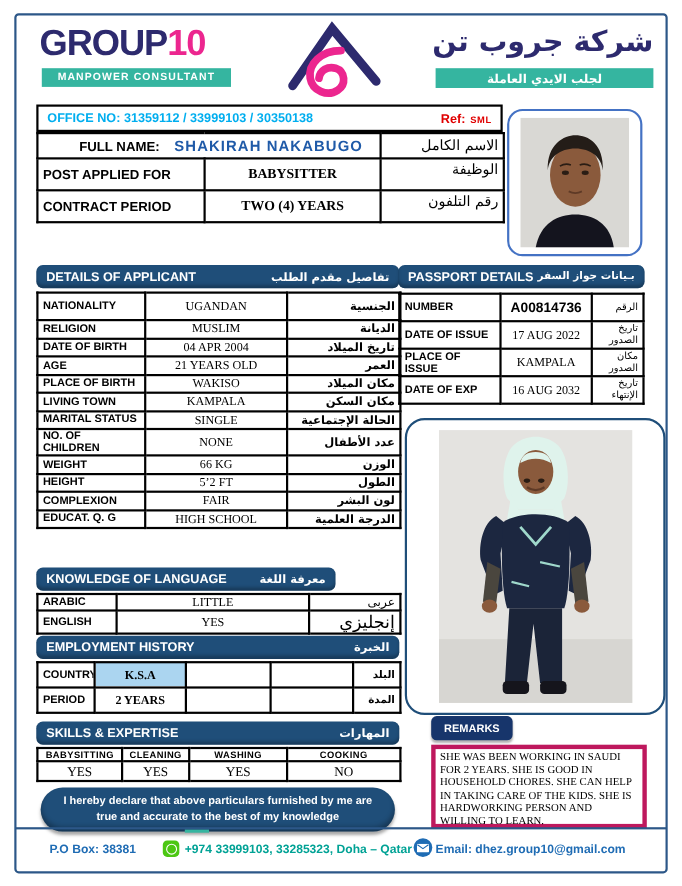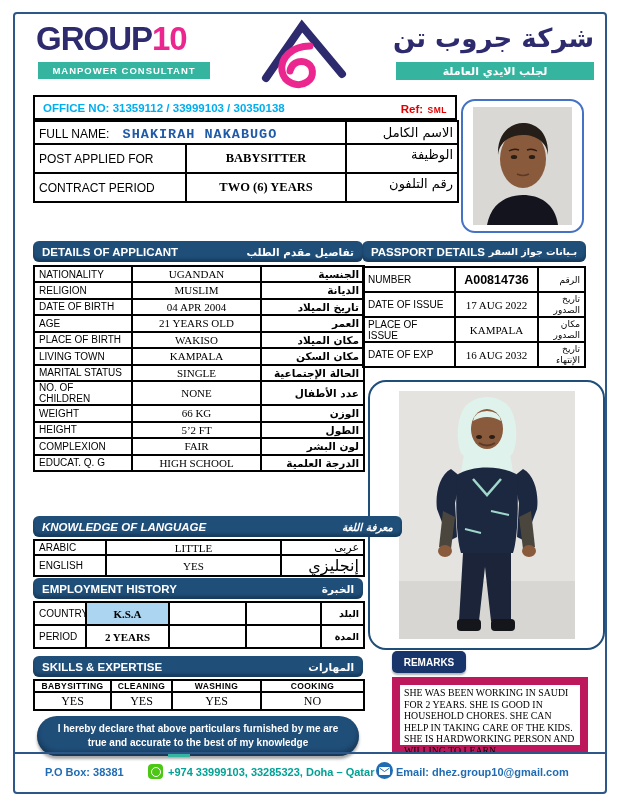--- a/index.html
+++ b/index.html
@@ -14,42 +14,42 @@
   .teal-banner{background:#35b5a0;color:#fff;font-weight:bold;text-align:center;display:flex;align-items:center;justify-content:center;}
   .company-ar{font-family:"DejaVu Sans",sans-serif;font-weight:bold;color:#2d2a6e;font-size:26px;text-align:right;direction:rtl;line-height:1.1;}
   
   .office-box{left:33px;top:95px;width:424px;height:25px;border:2px solid #000;display:flex;align-items:center;justify-content:space-between;padding:0 8px;box-sizing:border-box;}
   .office-text{color:#00aeef;font-weight:bold;font-size:11.5px;}
   .ref-label{color:#e00000;font-weight:bold;font-size:11.5px;}
   .ref-value{color:#e00000;font-weight:bold;font-size:8.5px;letter-spacing:.5px;}
   
   table{border-collapse:collapse;table-layout:fixed;}
   td{border:2px solid #000;padding:0 4px;overflow:hidden;box-sizing:border-box;}
-  .lbl{font-weight:normal;font-size:10px;font-family:"Liberation Sans",sans-serif;}
+  .lbl{font-weight:bold;font-size:10px;font-family:"Liberation Sans",sans-serif;margin-left:33px;}
   .val{font-family:"Liberation Serif",serif;font-size:11px;text-align:center;}
   .arb{font-family:"DejaVu Sans",sans-serif;font-weight:bold;font-size:10.5px;text-align:right;direction:rtl;}
   
   .bar{background:#1f4e79;color:#fff;border-radius:6px;height:21px;display:flex;align-items:center;justify-content:space-between;padding:0 9px;box-shadow:inset 0 -3px 3px rgba(0,0,0,.25);box-sizing:border-box;}
   .bar .en{font-weight:bold;font-size:11.5px;}
   .bar .art{font-family:"DejaVu Sans",sans-serif;font-weight:bold;font-size:10.5px;direction:rtl;}
   
   .nt .lbl{font-size:12px;}
   .nt .val{font-weight:bold;font-size:12.5px;}
   .nt .arb{font-size:13px;font-weight:normal;font-family:"DejaVu Sans",sans-serif;}
-  .fullname{color:#1f5aa8;font-family:Liberation Mono, monospace;font-weight:bold;font-size:13.5px;letter-spacing:1px;}
+  .fullname{color:#1f5aa8;font-family:Liberation Sans, sans-serif;font-weight:bold;font-size:13.5px;letter-spacing:1px;}
   
   .photo-card{border:2px solid #4472c4;border-radius:14px;background:#fff;display:flex;align-items:center;justify-content:center;}
   .body-card{border:2px solid #1f4e79;border-radius:18px;background:#fff;display:flex;align-items:center;justify-content:center;}
   .ksa{background:#abd5f0;font-weight:bold;}
   .skl-h{font-size:8.5px;font-weight:bold;letter-spacing:.4px;text-align:center;font-family:"Liberation Sans",sans-serif;}
   .skl-v{font-family:"Liberation Serif",serif;font-size:12px;text-align:center;}
   .decl{left:37px;top:716px;width:322px;height:40px;background:#1f4e79;border-radius:20px;color:#fff;font-weight:bold;font-size:10px;display:flex;align-items:center;justify-content:center;text-align:center;line-height:1.4;padding:8px 14px;box-sizing:border-box;box-shadow:0 3px 3px rgba(0,0,0,.35), inset 0 -4px 5px rgba(0,0,0,.3);}
   .decl-dash{left:168px;top:754px;width:22px;height:3px;background:#35b5a0;}
   .remarks-btn{left:392px;top:651px;width:74px;height:22px;background:#17356b;border-radius:5px;color:#fff;font-weight:bold;font-size:10px;display:flex;align-items:center;justify-content:center;box-shadow:0 2px 2px rgba(0,0,0,.3);}
-  .remarks-box{left:392px;top:677px;width:196px;height:76px;border:8px solid #be185d;font-family:"Liberation Serif",serif;font-size:9.8px;line-height:1.18;padding:2px 4px;box-sizing:border-box;}
+  .remarks-box{left:392px;top:677px;width:196px;height:76px;border:4px solid #be185d;font-family:"Liberation Serif",serif;font-size:9.8px;line-height:1.18;padding:2px 4px;box-sizing:border-box;}
   
   .f-blue{color:#1f6cb4;font-weight:bold;font-size:11px;}
   .f-teal{color:#00a295;font-weight:bold;font-size:11px;}
   .wa-icon{width:15px;height:15px;background:#4cc713;border-radius:4px;display:flex;align-items:center;justify-content:center;}
   .wa-ring{width:8px;height:8px;border:1.6px solid #fff;border-radius:50%;}
   .env-icon{width:17px;height:17px;background:#1f6cb4;border-radius:50%;display:flex;align-items:center;justify-content:center;}
 </style>
 </head>
 <body>
 
@@ -105,39 +105,39 @@
       </td>
       <td class="arb" style="font-size:13px;">الاسم الكامل</td>
     </tr>
     <tr>
       <td class="lbl" style="height:29px;">POST APPLIED FOR</td>
       <td class="val">BABYSITTER</td>
       <td class="arb" style="vertical-align:top;padding-top:2px;">الوظيفة</td>
     </tr>
     <tr>
       <td class="lbl" style="height:29px;">CONTRACT PERIOD</td>
-      <td class="val">TWO (6) YEARS</td>
+      <td class="val">TWO (4) YEARS</td>
       <td class="arb" style="vertical-align:top;padding-top:2px;">رقم التلفون</td>
     </tr>
   </tbody>
     </table>
 
   <div class="abs bar" style="left:33px;top:241px;width:330px;">
     <span class="en">DETAILS OF APPLICANT</span>
     <span class="art">تفاصيل مقدم الطلب</span>
   </div>
   <table class="abs" style="left:33px;top:265px;width:330px;">
     <colgroup>
         <col style="width:98px">
         <col style="width:129px">
         <col style="width:103px">
       </colgroup>
     <tbody>
         <tr>
-          <td class="lbl" style="height:16px;">NATIONALITY</td>
+          <td class="lbl" style="height:25px;">NATIONALITY</td>
           <td class="val">UGANDAN</td>
           <td class="arb">الجنسية</td>
         </tr>
     <tr>
           <td class="lbl" style="height:16.5px;">RELIGION</td>
           <td class="val">MUSLIM</td>
           <td class="arb">الديانة</td>
         </tr>
     <tr>
           <td class="lbl" style="height:16.5px;">DATE OF BIRTH</td>
@@ -244,21 +244,21 @@
       <path d="M44 120 L40 156 L52 158 L56 126 Z" fill="#4a463e"></path>
       <path d="M132 120 L136 156 L124 158 L120 126 Z" fill="#4a463e"></path>
       <ellipse cx="46" cy="160" rx="7" ry="6" fill="#8a5a3c"></ellipse>
       <ellipse cx="130" cy="160" rx="7" ry="6" fill="#8a5a3c"></ellipse>
       <path d="M64 162 L60 230 L80 230 L86 176 L92 230 L112 230 L112 162 Z" fill="#1b2438"></path>
       <rect x="58" y="228" width="24" height="12" rx="4" fill="#15151c"></rect>
       <rect x="92" y="228" width="24" height="12" rx="4" fill="#15151c"></rect>
     </svg>
   </div>
 
-  <div class="abs bar" style="left:33px;top:516px;width:369px;font-style:italic;">
+  <div class="abs bar" style="left:33px;top:516px;width:272px;">
     <span class="en">KNOWLEDGE OF LANGUAGE</span>
     <span class="art">معرفة اللغة</span>
   </div>
   <table class="abs" style="left:33px;top:539px;width:330px;">
     <colgroup>
         <col style="width:72px">
         <col style="width:175px">
         <col style="width:83px">
       </colgroup>
     <tbody>

